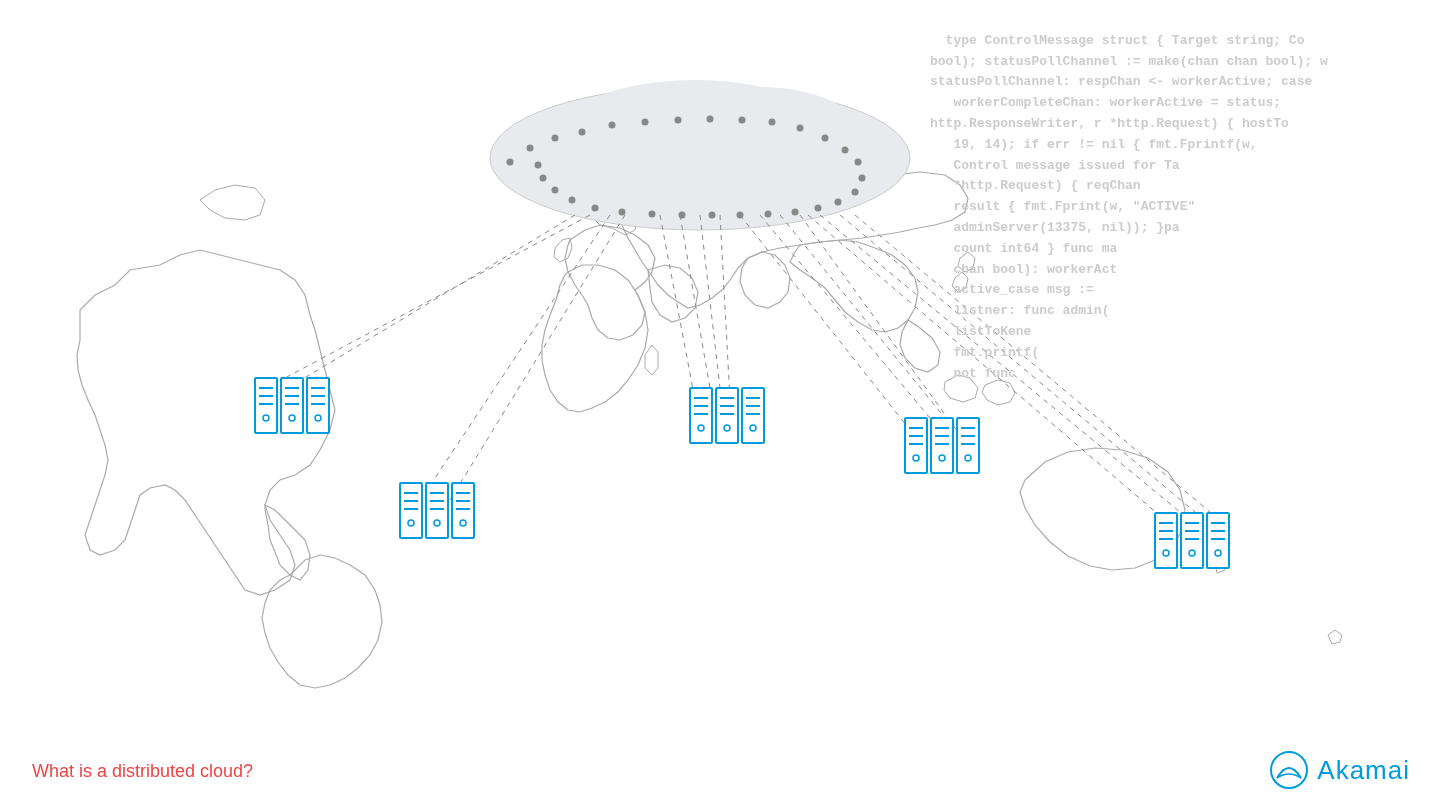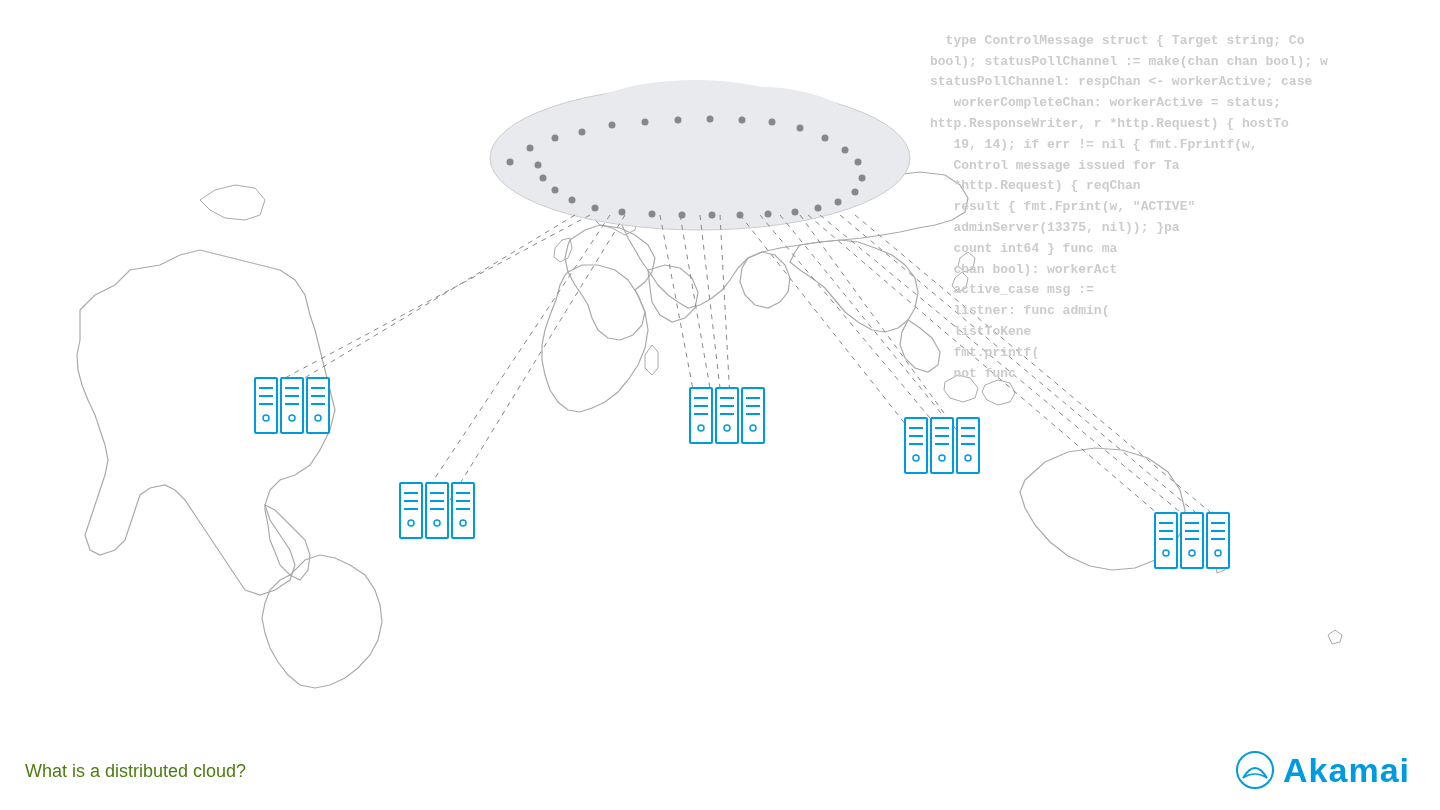--- a/index.html
+++ b/index.html
@@ -37,45 +37,45 @@
       top: 0;
       left: 0;
       width: 1440px;
       height: 810px;
     }
 
     
     .bottom-title {
       position: absolute;
       bottom: 28px;
-      left: 25px;
+      left: 32px;
       font-size: 18px;
-      color: #4d7c0f;
+      color: #ef4444;
       font-weight: 400;
     }
 
     
     .akamai-logo {
       position: absolute;
       bottom: 20px;
       right: 30px;
       display: flex;
       align-items: center;
       gap: 8px;
     }
 
     .akamai-logo-icon {
       width: 40px;
       height: 40px;
     }
 
     .akamai-logo-text {
-      font-size: 34px;
+      font-size: 26px;
       color: #009bde;
-      font-weight: 700;
+      font-weight: 400;
       letter-spacing: 1px;
     }
   </style>
 </head>
 <body>
 
 <div class="map-area">
   <svg width="1440" height="810" viewBox="0 0 1440 810" xmlns="http://www.w3.org/2000/svg">
 
     <path d="M 80,310 L 95,295 L 115,285 L 130,270 L 160,265 L 180,255 L 200,250 L 220,255 L 240,260 L 260,265 L 280,270 L 295,280 L 305,295 L 310,315 L 315,330 L 320,350 L 325,370 L 330,390 L 335,410 L 330,430 L 320,450 L 310,465 L 295,475 L 280,480 L 270,490 L 265,505 L 270,520 L 280,535 L 290,550 L 295,565 L 290,580 L 275,590 L 260,595 L 245,590 L 235,575 L 225,560 L 215,545 L 205,530 L 195,515 L 185,500 L 175,490 L 165,485 L 150,488 L 140,495 L 135,510 L 130,525 L 125,540 L 115,550 L 100,555 L 90,550 L 85,535 L 90,520 L 95,505 L 100,490 L 105,475 L 108,460 L 105,445 L 100,430 L 95,415 L 88,400 L 82,385 L 78,370 L 77,355 L 80,340 Z" fill="none" stroke="#aaaaaa" stroke-width="1.2"></path>

